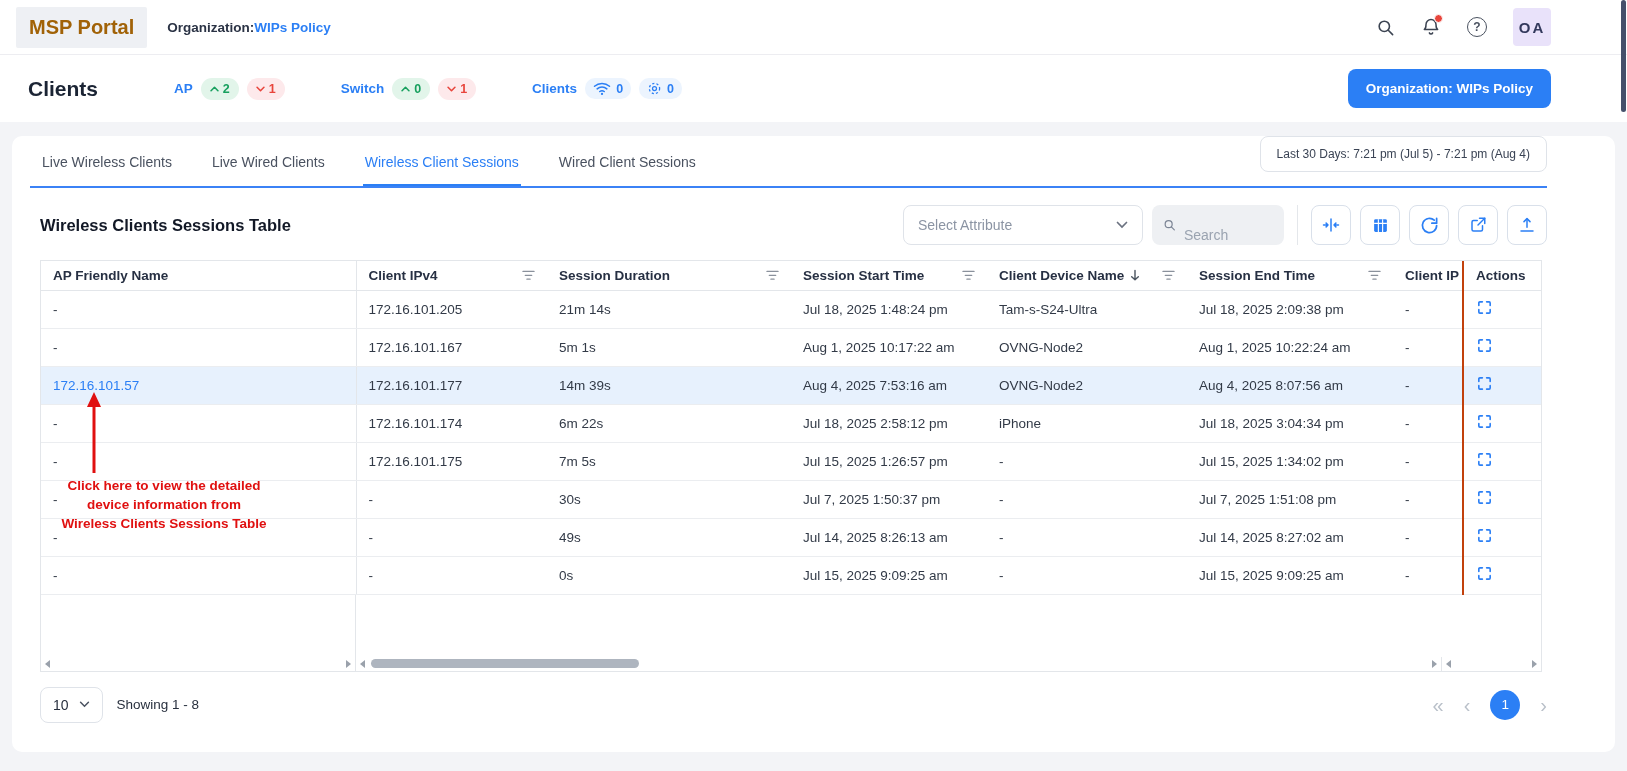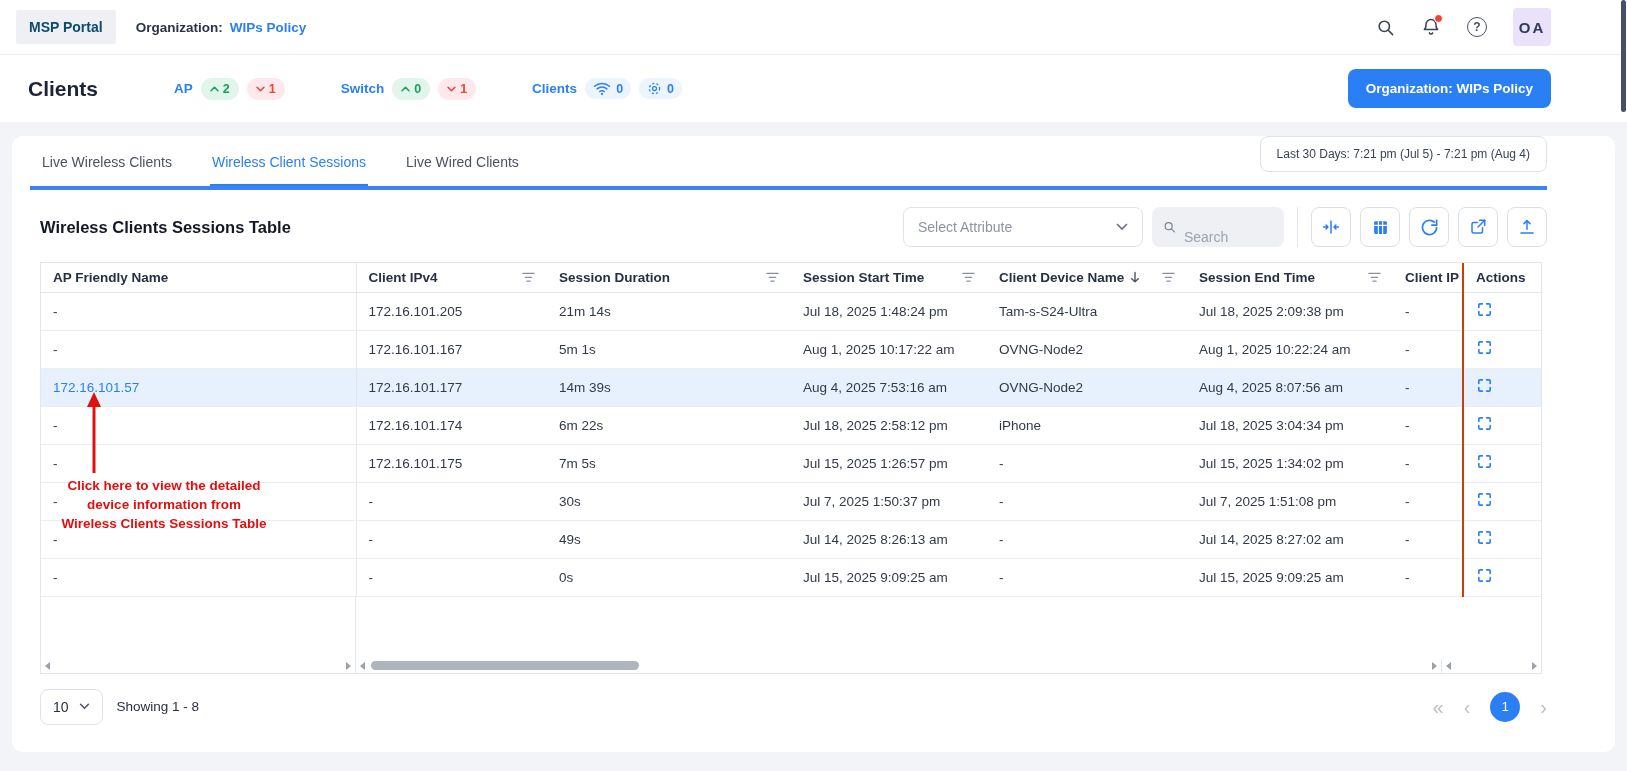--- a/index.html
+++ b/index.html
@@ -9,22 +9,22 @@
     background: #f3f4f7;
     -webkit-font-smoothing: antialiased;
   }
   .page { position: relative; width: 1627px; height: 771px; background: #f3f4f7; overflow: hidden; }
 
   
   .topbar {
     height: 55px; background: #fff; border-bottom: 1px solid #ededf1;
     display: flex; align-items: center; padding: 0 76px 0 16px; gap: 16px;
   }
-  .brand-chip { background: #eef0f4; color: #0c4a6e; font-weight: 700; font-size: 14px; padding: 9px 13px; border-radius: 2px; cursor: pointer; }
-  .org { display: flex; gap: 7px; font-size: 13.5px; font-weight: 700; color: #2b3345; margin-left: 4px; align-items: center; }
+  .brand-chip { background: #eef0f4; color: #a16207; font-weight: 700; font-size: 20px; padding: 9px 13px; border-radius: 2px; cursor: pointer; }
+  .org { display: flex; gap: 0; font-size: 13.5px; font-weight: 700; color: #2b3345; margin-left: 4px; align-items: center; }
   .org a { color: #2b7ff5; text-decoration: none; }
   .topbar-right { margin-left: auto; display: flex; align-items: center; gap: 26px; }
   .tb-icon { position: relative; display: flex; cursor: pointer; }
   .bell-dot { position: absolute; top: -3px; right: -2px; width: 9px; height: 9px; border-radius: 50%; background: #e8453c; border: 1.5px solid #fff; }
   .help-circle { width: 20px; height: 20px; border: 1.8px solid #4a5260; border-radius: 50%; color: #4a5260; font-size: 12px; font-weight: 700; display: flex; align-items: center; justify-content: center; cursor: pointer; }
   .avatar { width: 38px; height: 38px; border-radius: 4px; background: #e9e2fa; color: #33395c; font-weight: 700; font-size: 15px; letter-spacing: 2px; display: flex; align-items: center; justify-content: center; cursor: pointer; }
 
   
   .subheader { background: #fff; padding: 14px 76px 14px 28px; display: flex; align-items: center; }
   .page-title { font-size: 21px; font-weight: 700; color: #1b2434; }
@@ -32,21 +32,21 @@
   .stat { display: flex; align-items: center; gap: 8px; }
   .stat-label { color: #2b7ff5; font-weight: 700; font-size: 13.5px; margin-left: 32px; }
   .pill { display: inline-flex; align-items: center; gap: 4px; padding: 4px 9px; border-radius: 12px; font-size: 12.5px; font-weight: 700; }
   .pill.up { background: #e2f5ea; color: #17a05e; }
   .pill.down { background: #fde9eb; color: #e8453c; }
   .count-badge { display: inline-flex; align-items: center; gap: 5px; background: #ecf4fe; border-radius: 10px; padding: 3px 8px; color: #2b7ff5; font-size: 12.5px; font-weight: 700; }
   .org-btn { margin-left: auto; background: #2b7ff5; color: #fff; border: none; font-family: inherit; font-weight: 700; font-size: 13.5px; padding: 12px 18px; border-radius: 8px; cursor: pointer; }
 
   
   .card { margin: 14px 12px 0; background: #fff; border-radius: 10px; position: relative; padding: 0 68px 10px 18px; height: 616px; }
-  .tabs-row { display: flex; align-items: flex-start; border-bottom: 4px solid #3b82f6; }
+  .tabs-row { display: flex; align-items: flex-start; border-bottom: 2px solid #3b82f6; }
   .tabs { display: flex; gap: 36px; padding-left: 10px; }
   .tab { font-size: 14px; color: #4a5260; padding: 18px 2px 14px; cursor: pointer; border-bottom: 2.5px solid transparent; }
   .tab.active { color: #2b7ff5; border-bottom-color: #2b7ff5; }
   .date-range { margin-left: auto; border: 1px solid #dfe3e9; border-radius: 8px; padding: 10px 16px; font-size: 12px; color: #3a4354; background: #fff; cursor: pointer; }
 
   .toolbar { display: flex; align-items: center; padding: 17px 0 15px; gap: 10px; margin-left: 10px; }
   .table-title { font-size: 16.5px; font-weight: 700; color: #121826; }
   .toolbar-right { margin-left: auto; display: flex; align-items: flex-end; gap: 9px; }
   .attr-select { width: 240px; height: 40px; border: 1px solid #dfe3e9; border-radius: 8px; display: flex; align-items: center; justify-content: space-between; padding: 0 14px; color: #8b94a3; font-size: 14px; cursor: pointer; background: #fff; }
   .search-box { width: 132px; height: 40px; background: #eef0f3; border-radius: 8px; display: flex; align-items: center; gap: 8px; padding: 0 11px; }
@@ -185,22 +185,23 @@
       </div>
     </div>
     <button class="org-btn">Organization: WIPs Policy</button>
   </div>
 
   <div class="card">
 
     <div class="tabs-row">
       <nav class="tabs">
         <div class="tab">Live Wireless Clients</div>
+        <div class="tab">Live Wired Clients</div>
         <div class="tab active">Wireless Client Sessions</div>
-        <div class="tab">Live Wired Clients</div>
+        <div class="tab">Wired Client Sessions</div>
       </nav>
       <div class="date-range">Last 30 Days: 7:21 pm (Jul 5) - 7:21 pm (Aug 4)</div>
     </div>
 
     <div class="toolbar">
       <h2 class="table-title">Wireless Clients Sessions Table</h2>
       <div class="toolbar-right">
         <div class="attr-select">
           <span>Select Attribute</span>
           <svg width="12" height="8" viewBox="0 0 12 8" fill="none" stroke="#6b7280" stroke-width="1.7" stroke-linecap="round">

